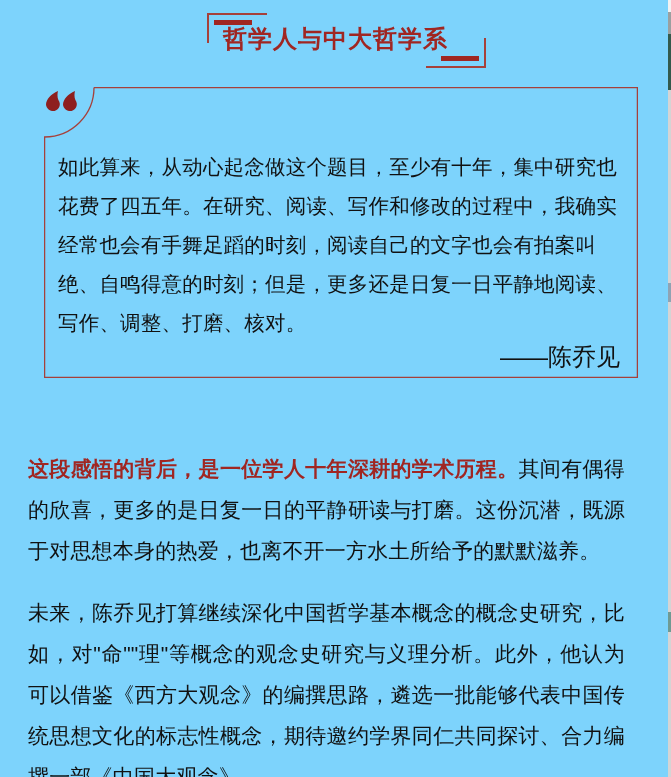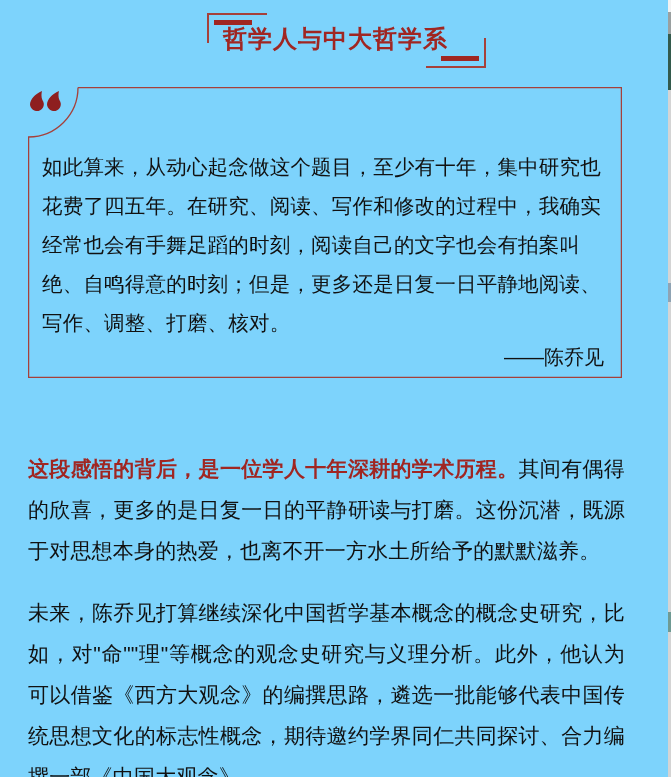--- a/index.html
+++ b/index.html
@@ -31,33 +31,33 @@
     right:-34px; bottom:-12px; width:60px; height:30px;
     border-bottom:2px solid var(--border-red,#a6403a);
     border-right:2px solid var(--border-red,#a6403a);
   }
   .bracket-br .bar {
     position:absolute; right:5px; bottom:5px; width:38px; height:5px;
     background:var(--accent-red,#a02622);
   }
 
   
-  .quote-box { position:absolute; left:28px; top:87px; width:594px; height:291px; }
+  .quote-box { position:absolute; left:44px; top:87px; width:594px; height:291px; }
   .quote-border { position:absolute; inset:0; width:100%; height:100%; display:block; }
   .quote-border path { stroke:var(--border-red,#a6403a); stroke-width:1.3; fill:none; }
   .quote-icon { position:absolute; left:2px; top:4px; width:32px; height:20px;
     color:var(--quote-mark-red,#8e1f1f); }
   .quote-text {
     position:absolute; left:14px; right:18px; top:60px;
     font-size:20.5px; line-height:39px; letter-spacing:0.2px;
     white-space:pre-line; text-align:justify; color:var(--text-color,#111);
   }
   .quote-attribution {
     position:absolute; right:18px; top:257px;
-    font-size:20px; line-height:26px; color:var(--text-color,#111);
+    font-size:24px; line-height:26px; color:var(--text-color,#111);
   }
 
   
   .para {
     position:absolute; left:28px; right:46px;
     font-size:21px; line-height:41px; text-align:justify;
     color:var(--text-color,#111); letter-spacing:0.2px;
   }
   .para-1 { top:448px; }
   .para-2 { top:592px; }

